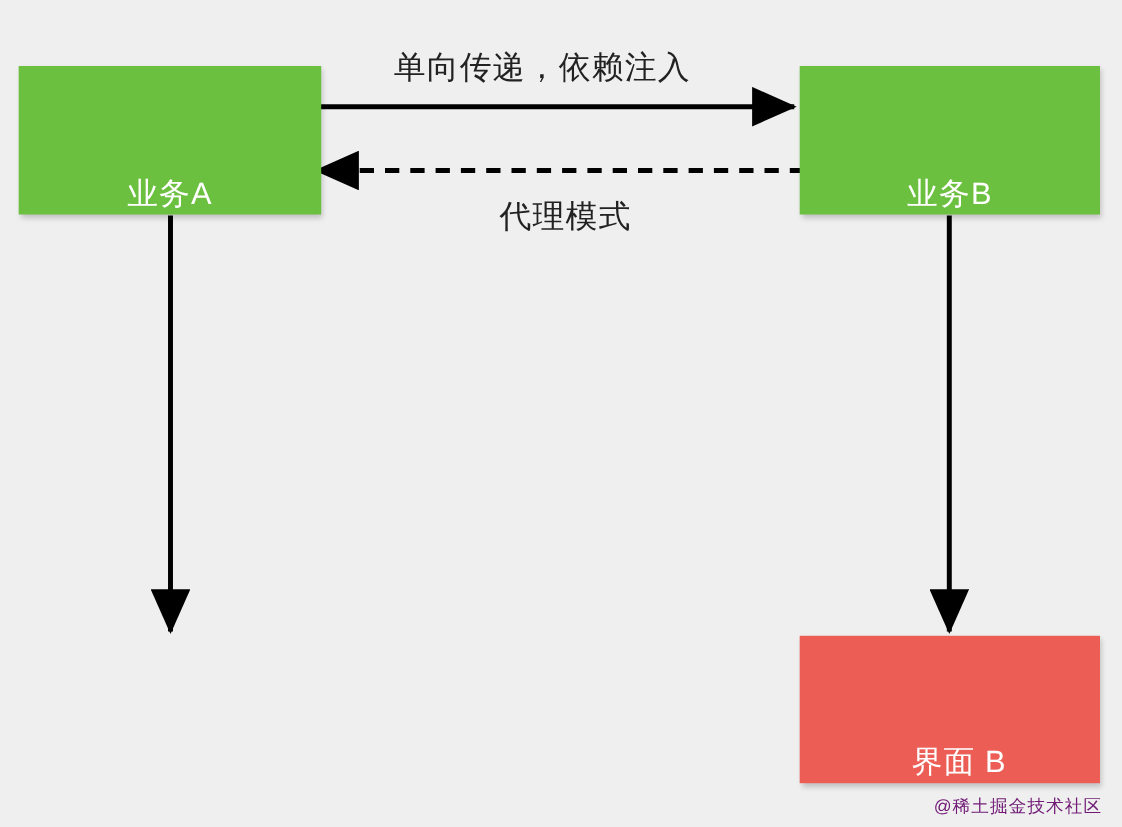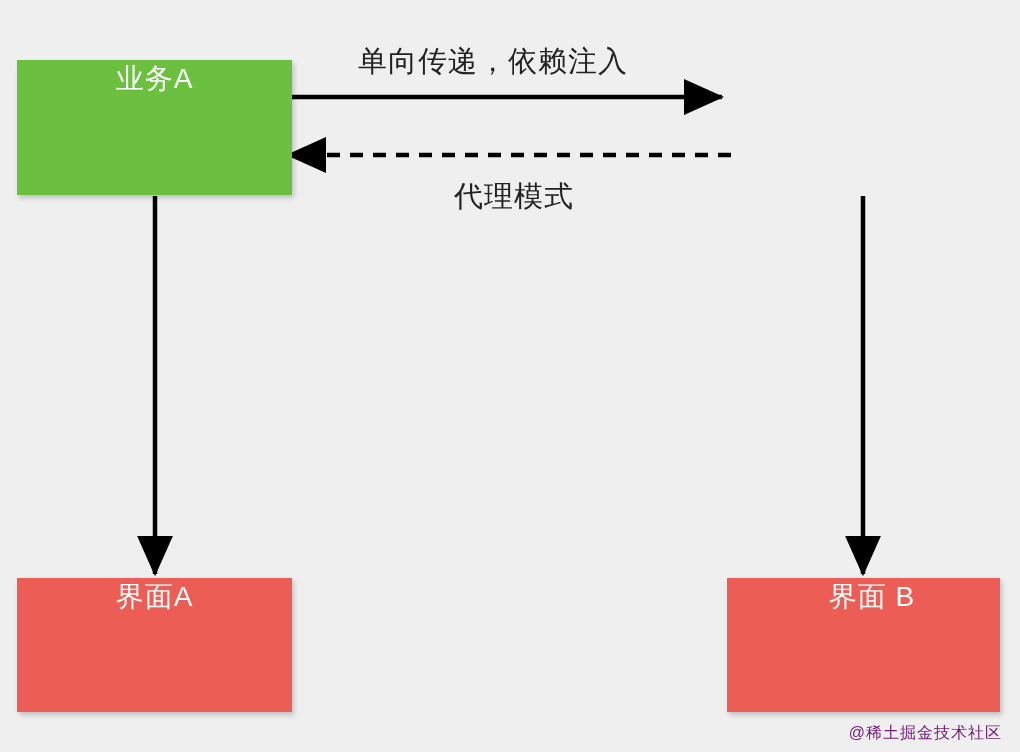--- a/index.html
+++ b/index.html
@@ -16,21 +16,21 @@
   }
   #canvas {
     position: relative;
     width: 1020px;
     height: 752px;
     background: #efefef;
   }
   .node {
     position: absolute;
     display: flex;
-    align-items: flex-start;
+    align-items: flex-end;
     justify-content: center;
     color: #ffffff;
     font-size: 28px;
     font-weight: 400;
     letter-spacing: 1px;
     box-shadow: 2px 3px 5px rgba(0,0,0,0.20);
     box-sizing: border-box;
     user-select: none;
   }
   .node-green { background: #6cc03f; }
@@ -97,24 +97,24 @@
 
     <g>
       <line x1="863" y1="196" x2="863" y2="574" stroke="#000000" stroke-width="4.5" marker-end="url(#arrowhead)"></line>
     </g>
   </svg>
 
   <div class="node node-green" id="node-business-a">
     <span>业务A</span>
   </div>
 
+  <div class="node node-green" id="node-business-b">
+    <span>业务B</span>
+  </div>
 
-  <div class="node node-red" id="node-ui-a">
-    <span>界面A</span>
-  </div>
 
   <div class="node node-red" id="node-ui-b">
     <span>界面 B</span>
   </div>
 
   <div class="edge-label" id="label-injection">单向传递，依赖注入</div>
 
   <div class="edge-label" id="label-proxy">代理模式</div>
 
   <div id="watermark">@稀土掘金技术社区</div>

